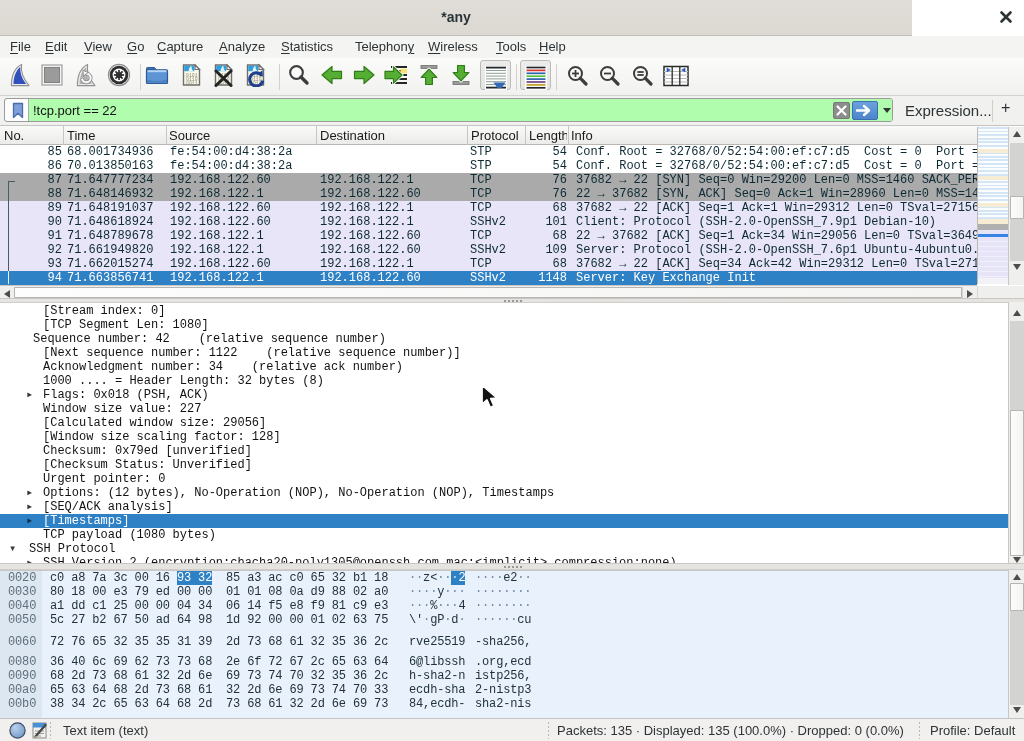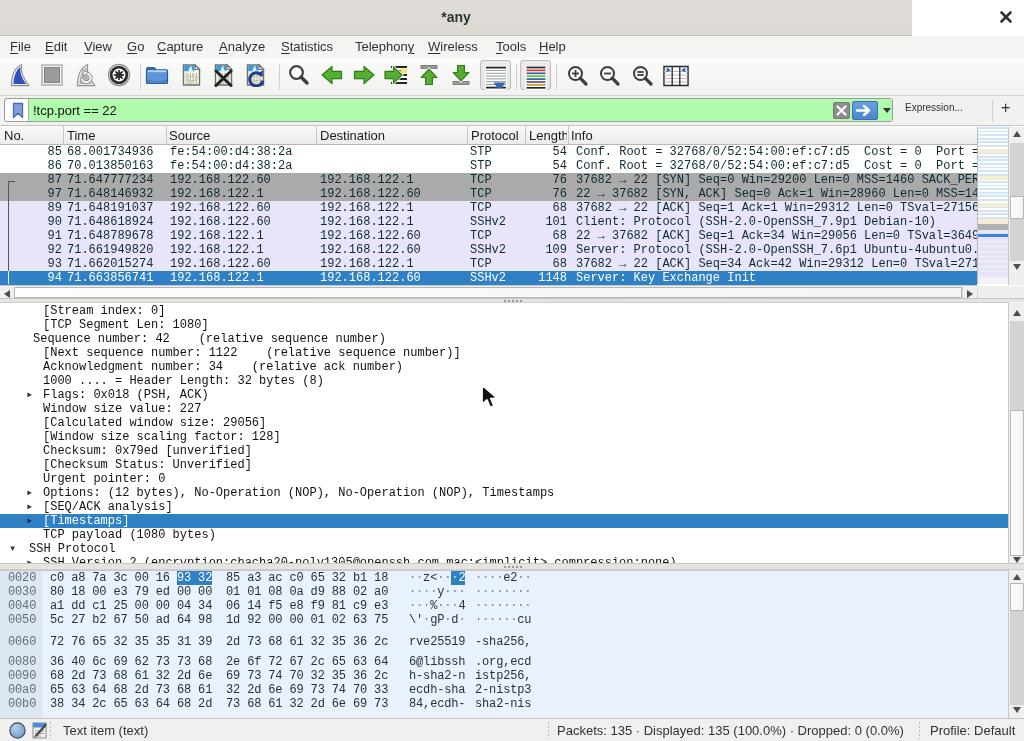--- a/index.html
+++ b/index.html
@@ -28,21 +28,21 @@
   background:#fdfdfd; border:1px solid #9b9b9b; border-radius:3px; overflow:hidden; }
 #fgreen { position:absolute; left:23px; top:0; right:0; bottom:0; background:#b0fdae;
   border-left:1px solid #ababab; }
 #ftext { position:absolute; left:28px; top:4px; font-size:13px; color:#111; }
 #fx { position:absolute; left:828px; top:3px; width:17px; height:17px; background:#8d8d8d;
   border:1px solid #787878; border-radius:2px; }
 #fgo { position:absolute; left:847px; top:2px; width:26px; height:19px;
   background:linear-gradient(#6ba1dd,#4c86cb); border:1px solid #3c6eb0; border-radius:2px; }
 #fcaret { position:absolute; left:878px; top:9px; width:0; height:0;
   border-left:4px solid transparent; border-right:4px solid transparent; border-top:5px solid #333; }
-#fexpr { position:absolute; left:905px; top:6px; font-size:10px; color:#2d3335; }
+#fexpr { position:absolute; left:905px; top:6px; font-size:15px; color:#2d3335; }
 #fsep { position:absolute; left:992px; top:4px; width:1px; height:22px; background:#d0cecb; }
 #fplus { position:absolute; left:1001px; top:3px; font-size:16px; color:#2d3335; }
 
 #plist { position:absolute; left:0; top:126px; width:1024px; height:172px; background:#fff; }
 #phdr { position:absolute; left:0; top:0; width:1008px; height:19px;
   background:linear-gradient(#fafaf9,#ebebe9); border-bottom:1px solid #b9b7b4; }
 .hcell { position:absolute; top:2px; font-size:13px; color:#1a1a1a; white-space:nowrap; }
 .hsep { position:absolute; top:0; width:1px; height:19px; background:#c8c6c3; }
 #prows { position:absolute; left:0; top:0; width:977px; height:159px; overflow:hidden; }
 .prow { position:absolute; left:0; width:977px; height:14px;
@@ -335,21 +335,21 @@
   </div>
   <span id="fexpr">Expression...</span>
   <div id="fsep"></div>
   <span id="fplus">+</span>
 </div>
 <div id="plist">
   <div id="prows" style="top:19px">
 <div class="prow w" style="top:0px"><span class="c-no">85</span><span class="c-tm">68.001734936</span><span class="c-src">fe:54:00:d4:38:2a</span><span class="c-dst"></span><span class="c-pr">STP</span><span class="c-ln">54</span><span class="c-in">Conf. Root = 32768/0/52:54:00:ef:c7:d5  Cost = 0  Port = 0x8005</span></div>
 <div class="prow w" style="top:14px"><span class="c-no">86</span><span class="c-tm">70.013850163</span><span class="c-src">fe:54:00:d4:38:2a</span><span class="c-dst"></span><span class="c-pr">STP</span><span class="c-ln">54</span><span class="c-in">Conf. Root = 32768/0/52:54:00:ef:c7:d5  Cost = 0  Port = 0x8005</span></div>
 <div class="prow g" style="top:28px"><span class="c-no">87</span><span class="c-tm">71.647777234</span><span class="c-src">192.168.122.60</span><span class="c-dst">192.168.122.1</span><span class="c-pr">TCP</span><span class="c-ln">76</span><span class="c-in">37682 → 22 [SYN] Seq=0 Win=29200 Len=0 MSS=1460 SACK_PERM=1 TSval=271566036 TSecr=0 WS=128</span></div>
-<div class="prow g" style="top:42px"><span class="c-no">97</span><span class="c-tm">71.648146932</span><span class="c-src">192.168.122.1</span><span class="c-dst">192.168.122.60</span><span class="c-pr">TCP</span><span class="c-ln">76</span><span class="c-in">22 → 37682 [SYN, ACK] Seq=0 Ack=1 Win=28960 Len=0 MSS=1460 SACK_PERM=1 TSval=3649577683</span></div>
+<div class="prow g" style="top:42px"><span class="c-no">88</span><span class="c-tm">71.648146932</span><span class="c-src">192.168.122.1</span><span class="c-dst">192.168.122.60</span><span class="c-pr">TCP</span><span class="c-ln">76</span><span class="c-in">22 → 37682 [SYN, ACK] Seq=0 Ack=1 Win=28960 Len=0 MSS=1460 SACK_PERM=1 TSval=3649577683</span></div>
 <div class="prow l" style="top:56px"><span class="c-no">89</span><span class="c-tm">71.648191037</span><span class="c-src">192.168.122.60</span><span class="c-dst">192.168.122.1</span><span class="c-pr">TCP</span><span class="c-ln">68</span><span class="c-in">37682 → 22 [ACK] Seq=1 Ack=1 Win=29312 Len=0 TSval=271566036 TSecr=3649577683</span></div>
 <div class="prow l" style="top:70px"><span class="c-no">90</span><span class="c-tm">71.648618924</span><span class="c-src">192.168.122.60</span><span class="c-dst">192.168.122.1</span><span class="c-pr">SSHv2</span><span class="c-ln">101</span><span class="c-in">Client: Protocol (SSH-2.0-OpenSSH_7.9p1 Debian-10)</span></div>
 <div class="prow l" style="top:84px"><span class="c-no">91</span><span class="c-tm">71.648789678</span><span class="c-src">192.168.122.1</span><span class="c-dst">192.168.122.60</span><span class="c-pr">TCP</span><span class="c-ln">68</span><span class="c-in">22 → 37682 [ACK] Seq=1 Ack=34 Win=29056 Len=0 TSval=3649577684 TSecr=271566037</span></div>
 <div class="prow l" style="top:98px"><span class="c-no">92</span><span class="c-tm">71.661949820</span><span class="c-src">192.168.122.1</span><span class="c-dst">192.168.122.60</span><span class="c-pr">SSHv2</span><span class="c-ln">109</span><span class="c-in">Server: Protocol (SSH-2.0-OpenSSH_7.6p1 Ubuntu-4ubuntu0.3)</span></div>
 <div class="prow l" style="top:112px"><span class="c-no">93</span><span class="c-tm">71.662015274</span><span class="c-src">192.168.122.60</span><span class="c-dst">192.168.122.1</span><span class="c-pr">TCP</span><span class="c-ln">68</span><span class="c-in">37682 → 22 [ACK] Seq=34 Ack=42 Win=29312 Len=0 TSval=271566050 TSecr=3649577696</span></div>
 <div class="prow s" style="top:126px"><span class="c-no">94</span><span class="c-tm">71.663856741</span><span class="c-src">192.168.122.1</span><span class="c-dst">192.168.122.60</span><span class="c-pr">SSHv2</span><span class="c-ln">1148</span><span class="c-in">Server: Key Exchange Init</span></div>
   </div>
   <div id="phdr">
     <span class="hcell" style="left:4px">No.</span>
     <span class="hcell" style="left:67px">Time</span>

